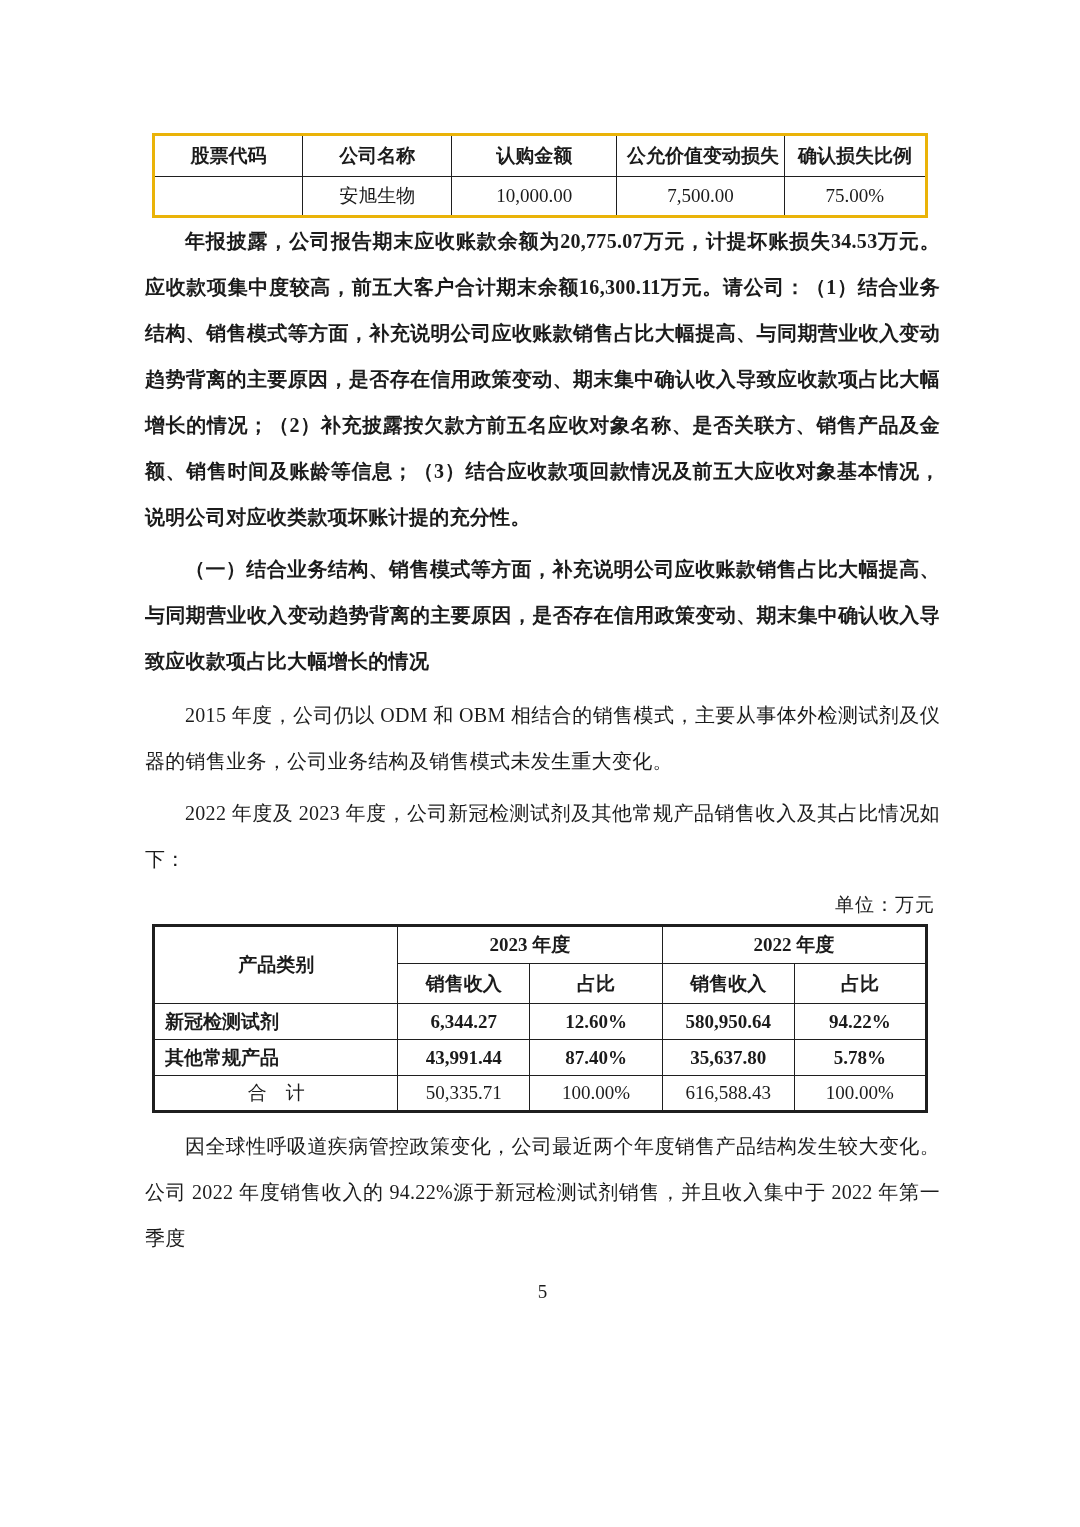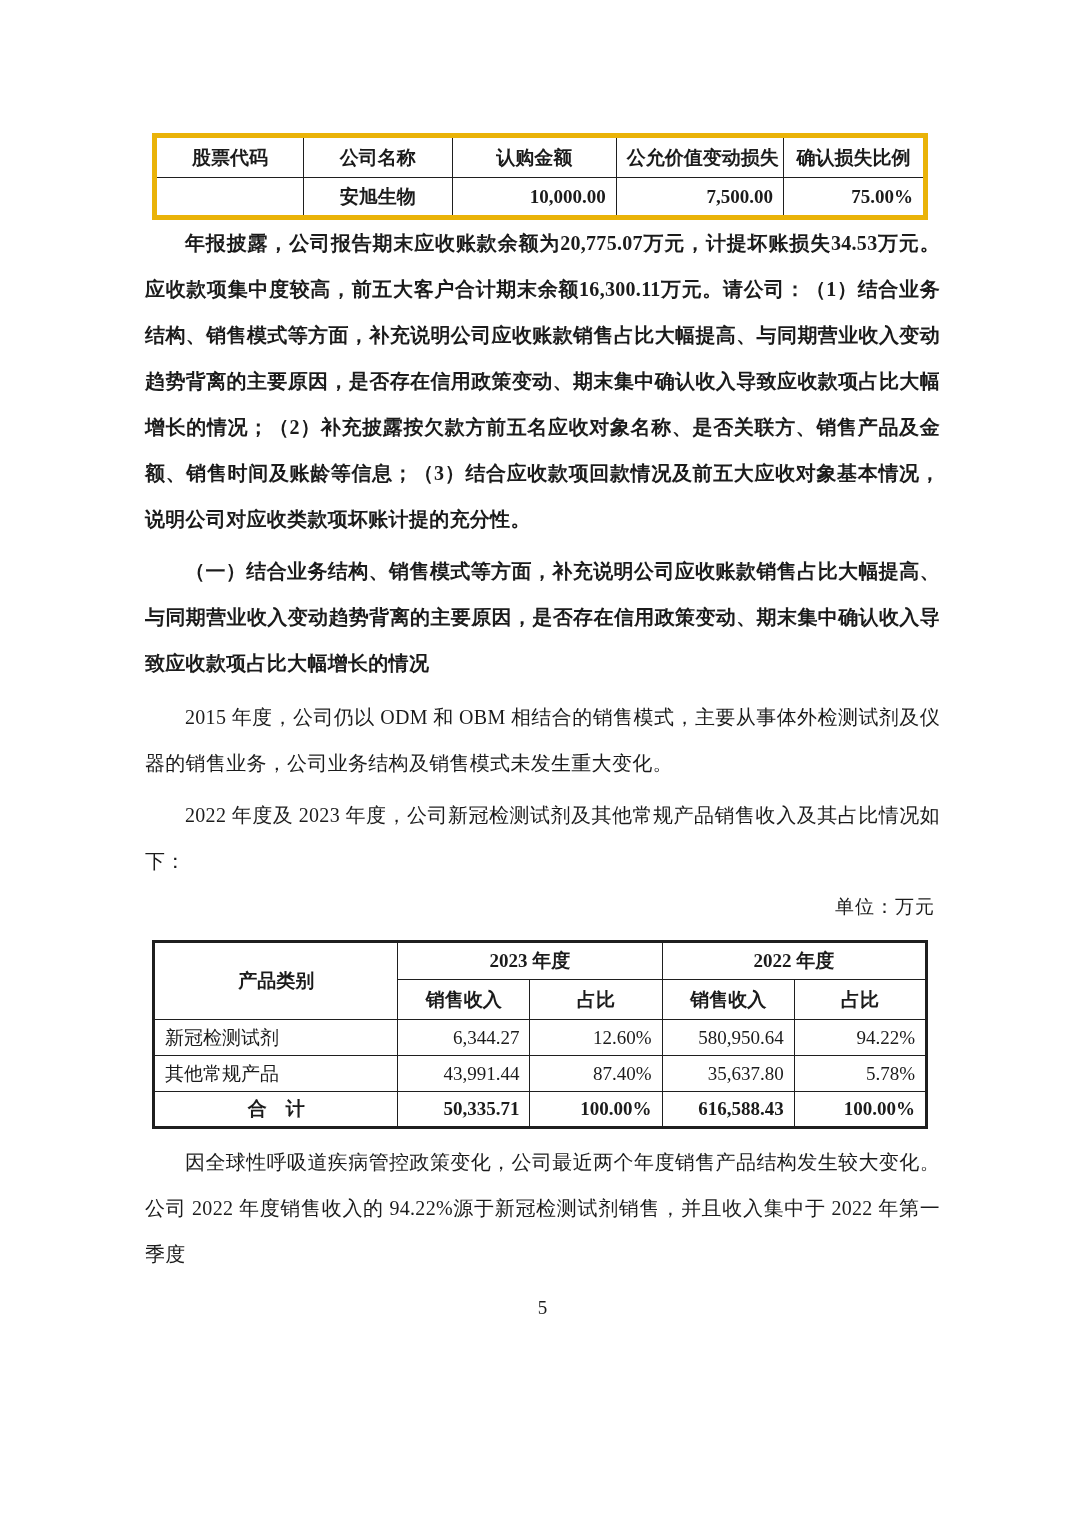--- a/index.html
+++ b/index.html
@@ -31,26 +31,26 @@
   .mt-p4 { margin-top: 6px; }
   .mt-p5 { margin-top: 10px; }
   
   table {
     border-collapse: collapse;
     width: 776px;
     margin-left: 7px;
     table-layout: fixed;
     font-size: 19px;
   }
-  table.t1 { border: 5px solid #eab308; }
+  table.t1 { border: 3px solid #eab308; }
   table.t2 { border: 3px solid #1f1f1f; margin-top: 4px; }
   td, th {
     border: 1.6px solid #1f1f1f;
     padding: 0 10px;
-    font-weight: normal;
+    font-weight: bold;
     overflow: hidden;
     white-space: nowrap;
   }
   .t1 th { height: 42px; font-weight: bold; text-align: center; }
   .t1 td { height: 40px; }
   .t1 .c1 { width: 19.3%; }
   .t1 .c2 { width: 19.3%; }
   .t1 .c3 { width: 21.3%; }
   .t1 .c4 { width: 21.7%; }
   .t1 .c5 { width: 18.4%; }
@@ -58,28 +58,28 @@
   .t2 .c2 { width: 19.3%; }
   .t2 .c3 { width: 15.3%; }
   .t2 .c4 { width: 18.6%; }
   .t2 .c5 { width: 15.2%; }
   .t2 th { font-weight: bold; text-align: center; }
   .t2 .rowYear th { height: 38px; }
   .t2 .rowSub th { height: 40px; }
   .t2 td { height: 36px; }
   .center { text-align: center; }
   .left   { text-align: left; }
-  .num    { text-align: right; }
-  .boldcell { font-weight: bold; }
+  .num    { text-align: center; }
+  .boldcell { font-weight: normal; }
   
   .unit-label {
     font-size: 19px;
     text-align: right;
     margin-top: 10px;
-    margin-bottom: 20px;
+    margin-bottom: 6px;
     padding-right: 5px;
     letter-spacing: 1px;
   }
   .page-number {
     text-align: center;
     font-size: 19px;
     margin-top: 20px;
   }
 </style>
 </head>

